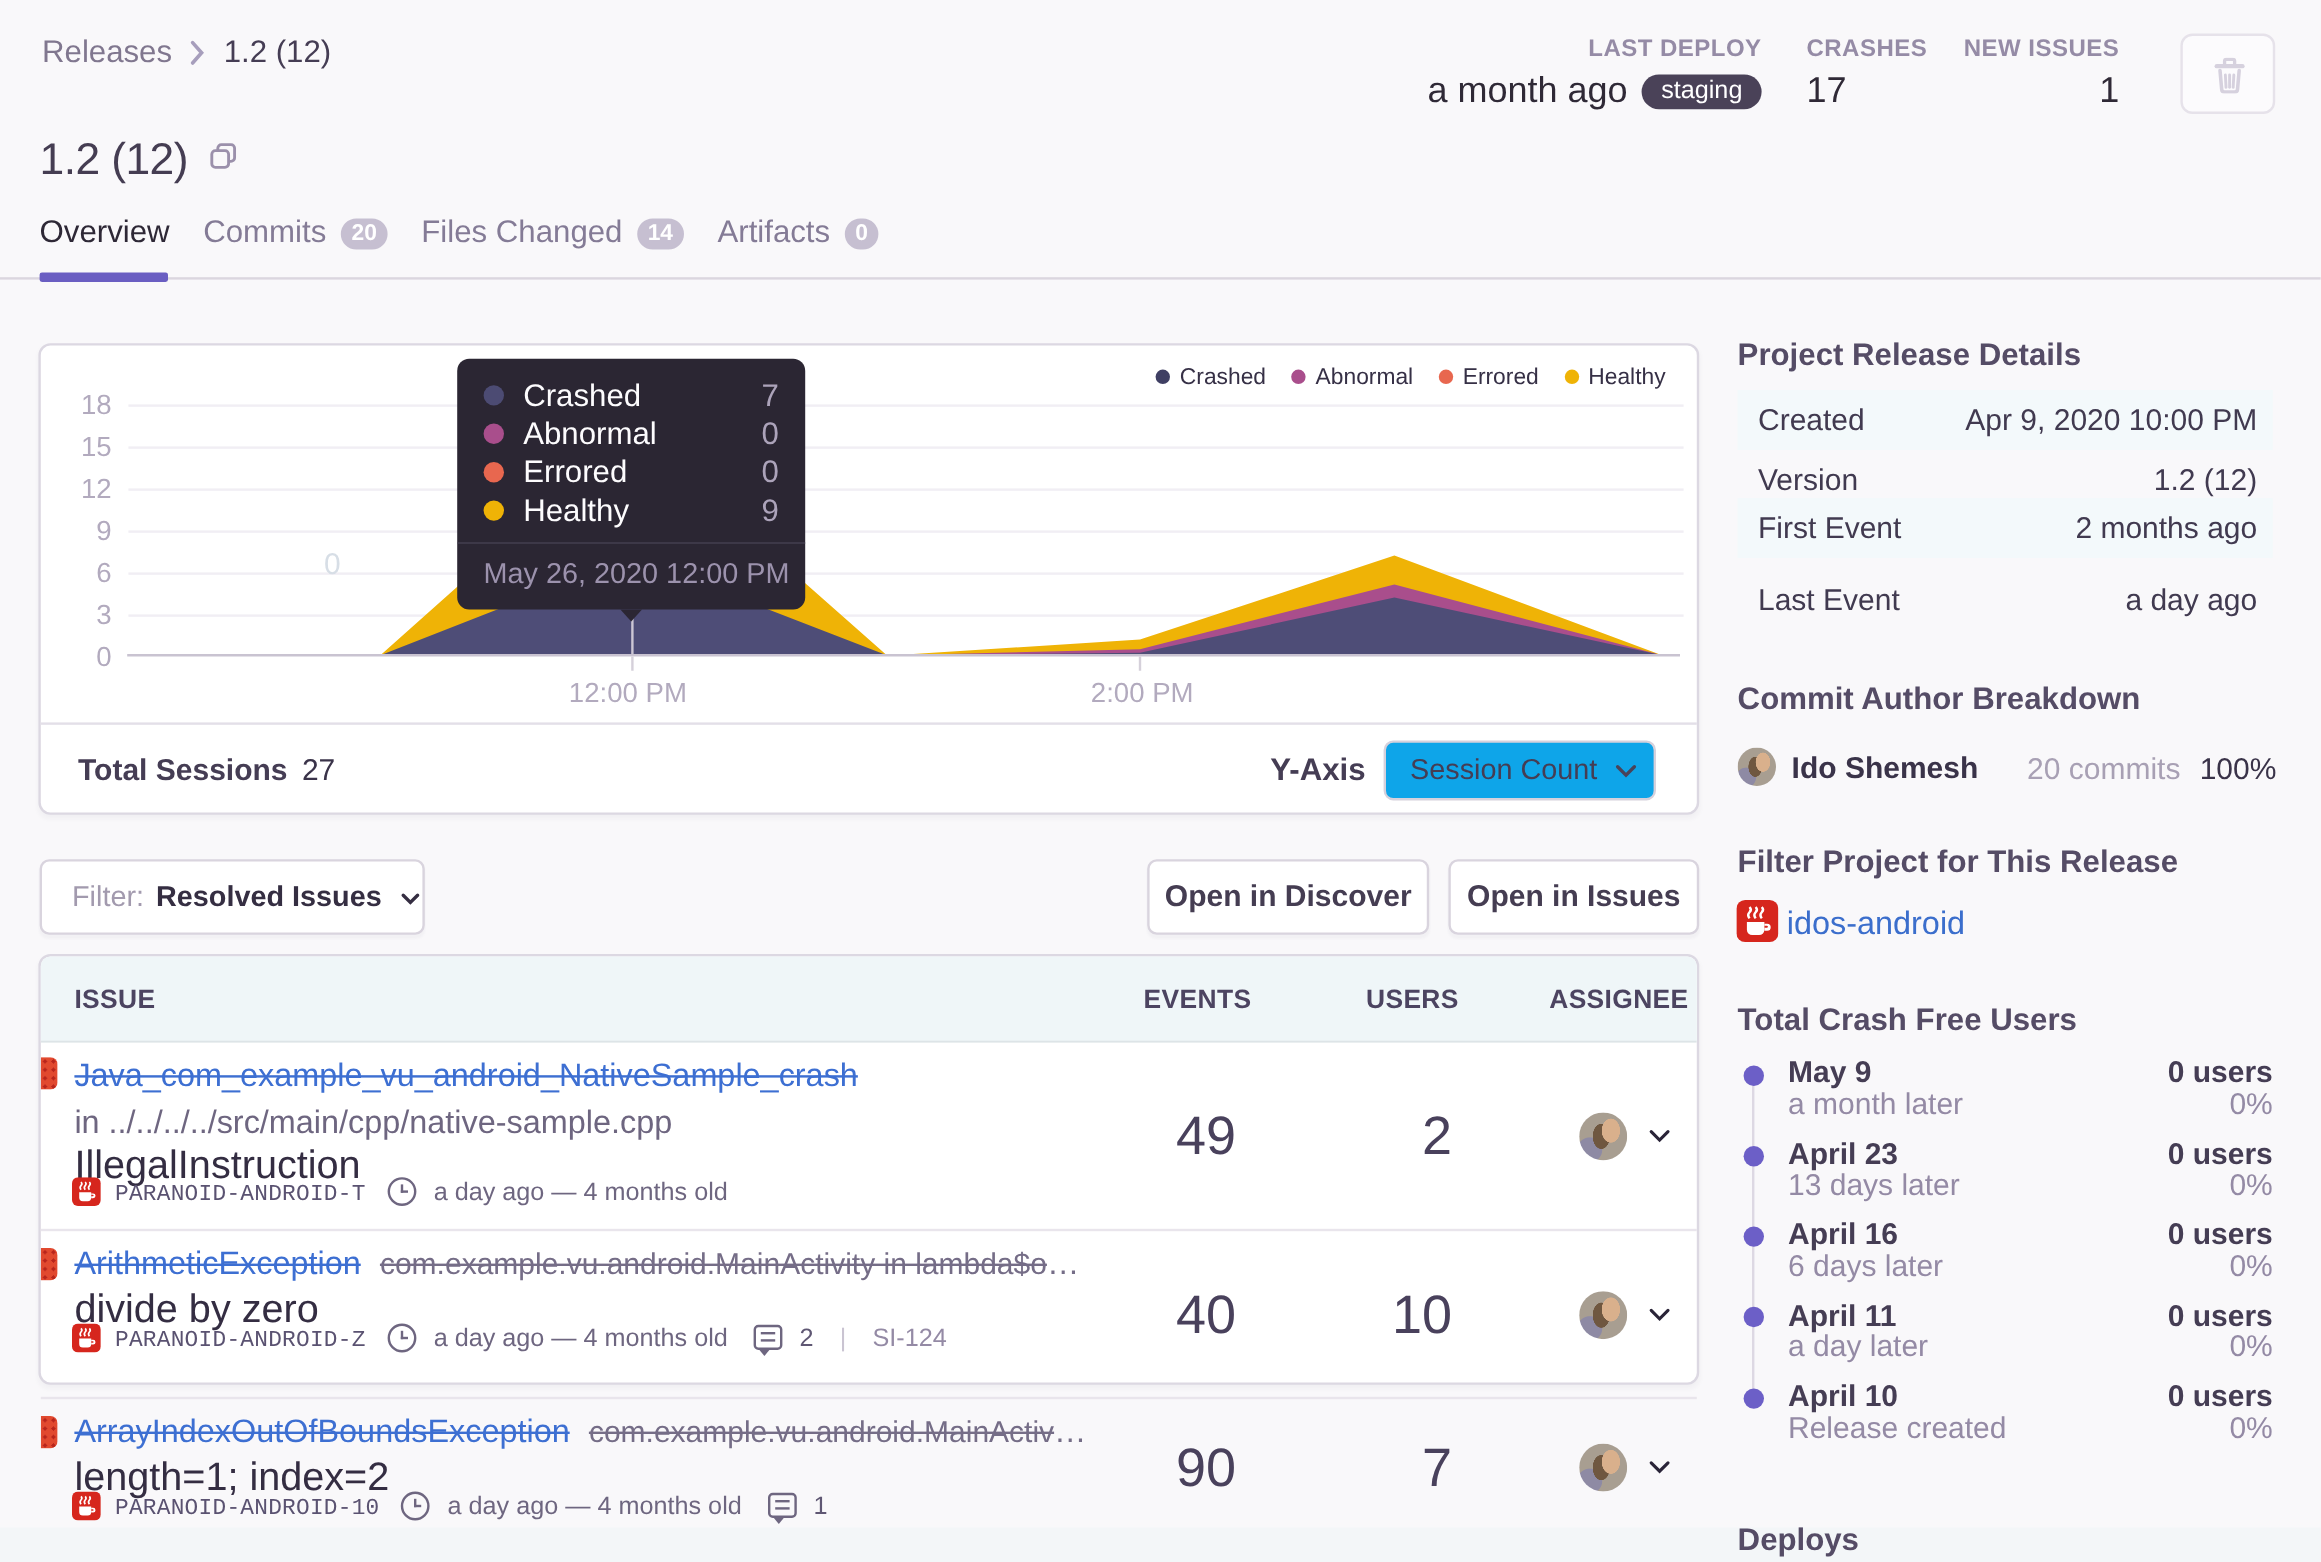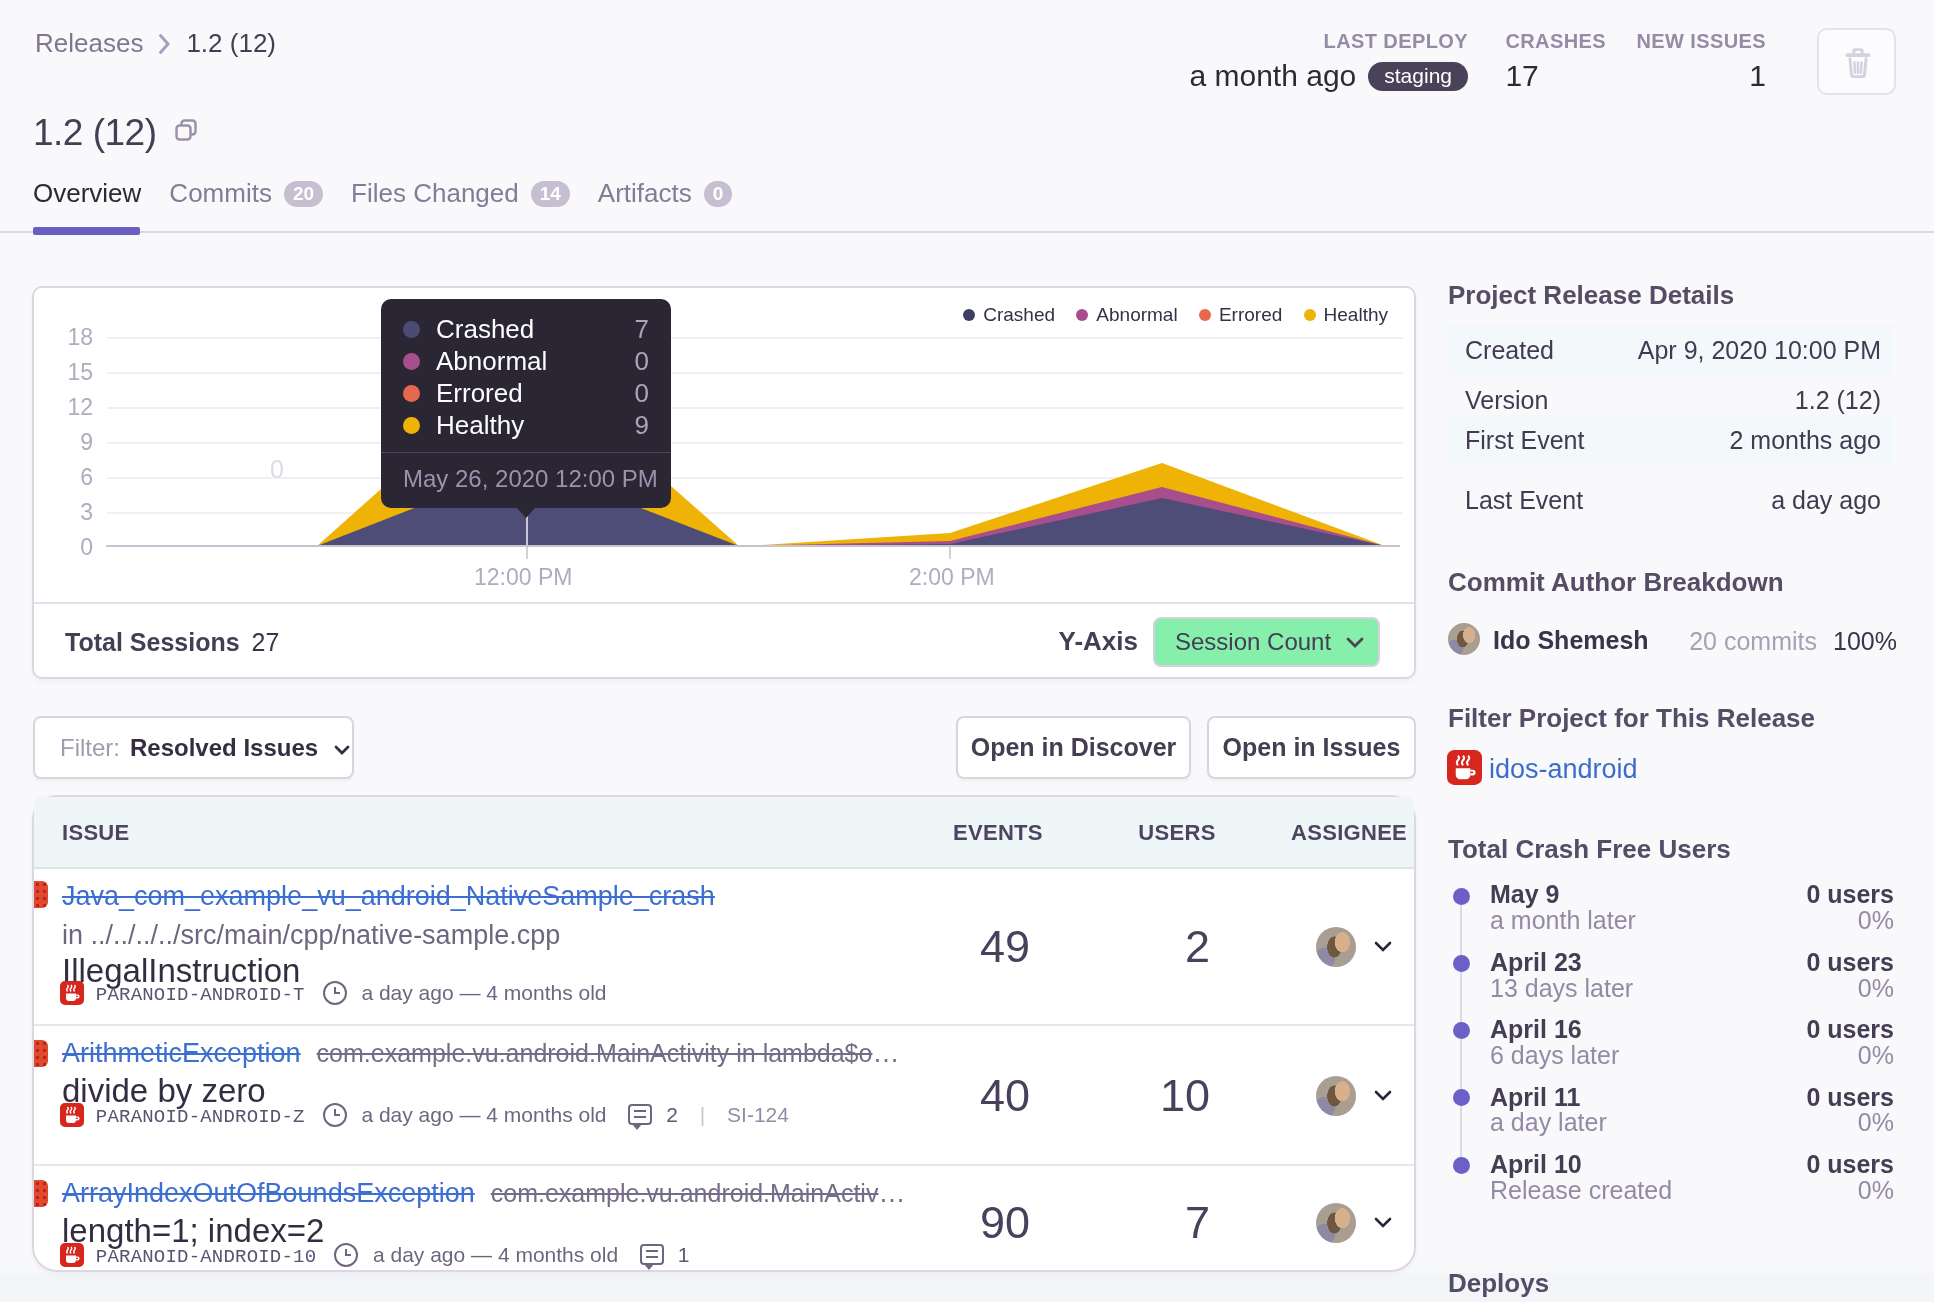--- a/index.html
+++ b/index.html
@@ -42,29 +42,29 @@
 #tooltip .row .vl { color:#aca3ba; }
 #tooltip .tdot { width:17px; height:17px; border-radius:50%; margin-right:16px; }
 #tt-sep { height:1px; background:#4a4456; margin-top:11px; }
 #tt-date { padding:12px 22px 15px; color:#9c92ad; font-size:24px; }
 #tt-arrow { position:absolute; left:136px; bottom:-10px; width:0; height:0; border-left:9px solid transparent; border-right:9px solid transparent; border-top:10px solid #2b2633; }
 
 #chartfooter { position:absolute; left:0px; top:314px; width:1380px; height:75px; border-top:2px solid #e3dfe8; }
 #totalsessions { position:absolute; left:31px; top:24px; font-size:25px; color:#453d54; font-weight:700; }
 #totalsessions span { font-weight:400; margin-left:12px; color:#3a3349; }
 #yaxislab { position:absolute; right:276px; top:22px; font-size:26px; font-weight:700; color:#453d54; }
-#ydrop { position:absolute; right:34px; top:13px; width:227px; height:50px; border:2px solid #d6d1dc; border-radius:8px; font-size:24px; color:#453d54; line-height:46px; padding-left:20px; background:#86efac; }
+#ydrop { position:absolute; right:34px; top:13px; width:227px; height:50px; border:2px solid #d6d1dc; border-radius:8px; font-size:24px; color:#453d54; line-height:46px; padding-left:20px; background:#0ea5e9; }
 #ydrop svg { position:absolute; right:14px; top:18px; }
 
 #filterbtn { position:absolute; left:33px; top:716px; width:321px; height:63px; background:#fff; border:2px solid #d9d4de; border-radius:8px; font-size:24px; line-height:59px; padding-left:25px; white-space:nowrap; box-shadow:0 3px 2px rgba(80,70,100,0.04); }
 #filterbtn .flab { color:#a29aae; }
 #filterbtn .fval { color:#352e42; font-weight:700; margin-left:10px; }
 .obtn { position:absolute; top:716px; height:63px; background:#fff; border:2px solid #d9d4de; border-radius:8px; font-size:25px; font-weight:700; color:#453d52; text-align:center; line-height:59px; box-shadow:0 3px 2px rgba(80,70,100,0.04); }
 
-#tablepanel { left:32px; top:795px; width:1384px; height:477px;border-radius:25px; }
+#tablepanel { left:32px; top:795px; width:1384px; height:359px; }
 #thead { position:absolute; left:0; top:0; width:1380px; height:72px; background:#eff6f8; border-bottom:2px solid #dde4e7; border-radius:8px 8px 0 0; font-size:22px; font-weight:700; color:#4c4461; letter-spacing:0.3px; }
 .trow { position:absolute; left:0; width:1380px; border-bottom:2px solid #e9e5ec; }
 .rmark { position:absolute; left:0px; width:14px; border-radius:0 6px 6px 0; background:#e1492f; background-image:radial-gradient(#b8251c 1.6px, transparent 1.7px); background-size:7px 7px; }
 .ititle { position:absolute; left:28px; font-size:27px; white-space:nowrap; }
 .ititle a { color:#3d6fd2; text-decoration:line-through; }
 .ititle .culprit { color:#756d87; text-decoration:line-through; margin-left:16px; font-size:25px; }
 .ititle .ell { color:#756d87; text-decoration:none; }
 .isub { position:absolute; left:28px; font-size:27px; color:#6e6680; white-space:nowrap; }
 .imsg { position:absolute; left:28px; font-size:33px; color:#342d42; white-space:nowrap; }
 .imeta { position:absolute; left:26px; font-size:21px; color:#6e6680; white-space:nowrap; }

